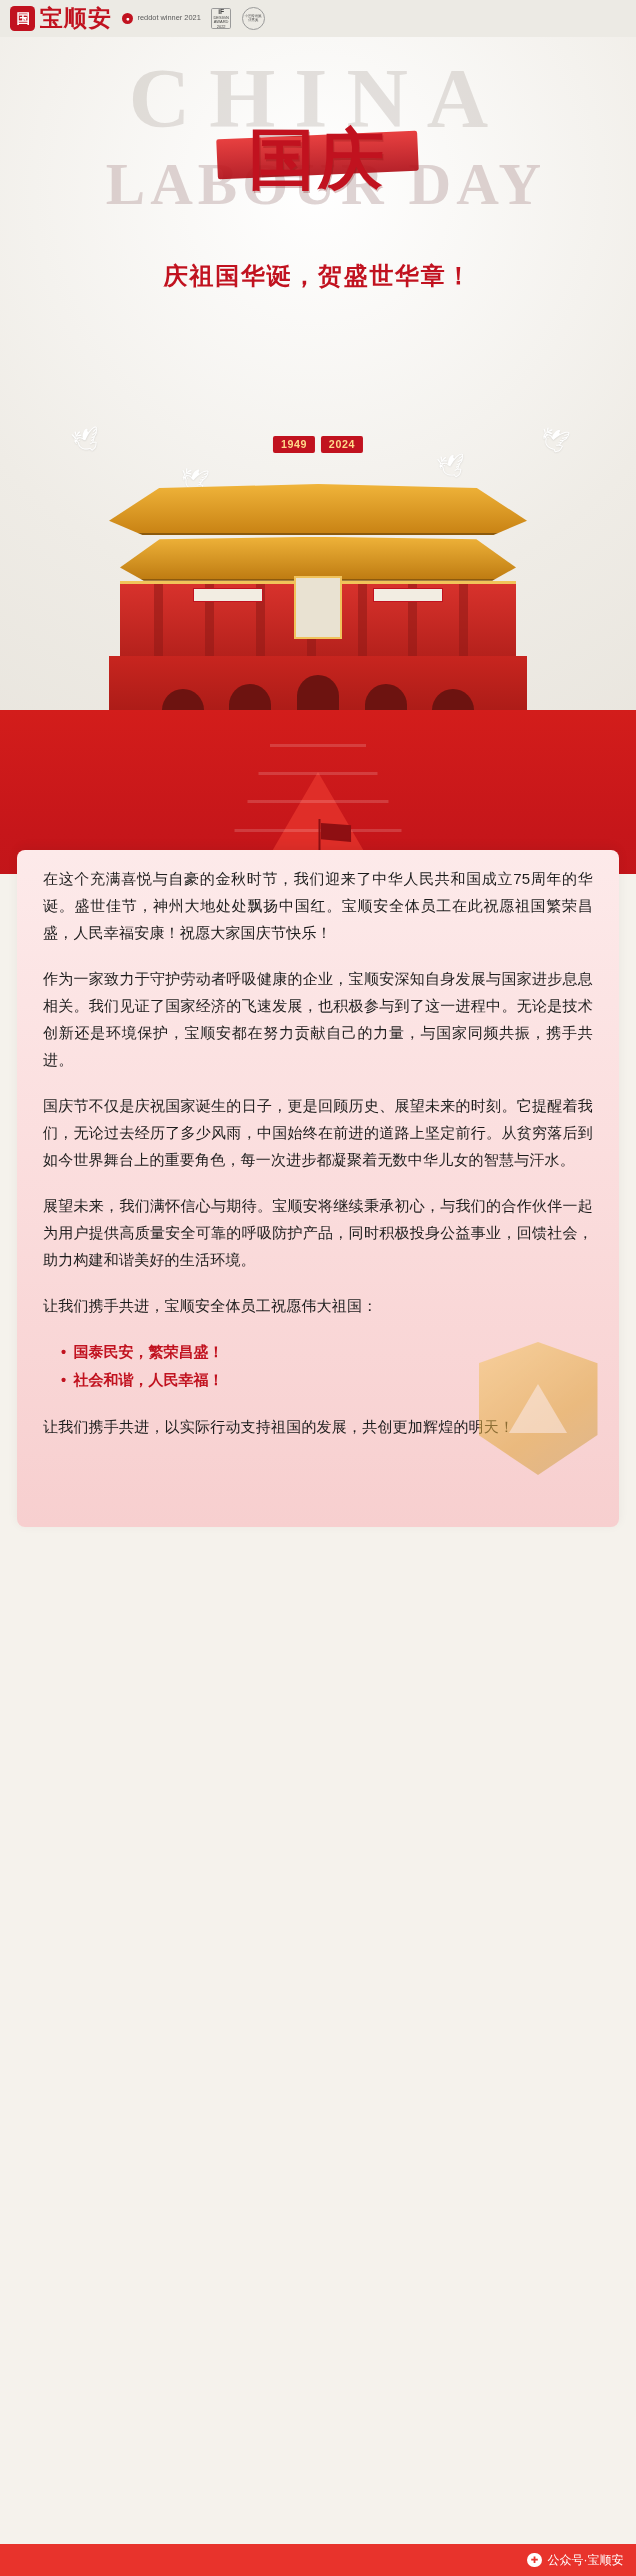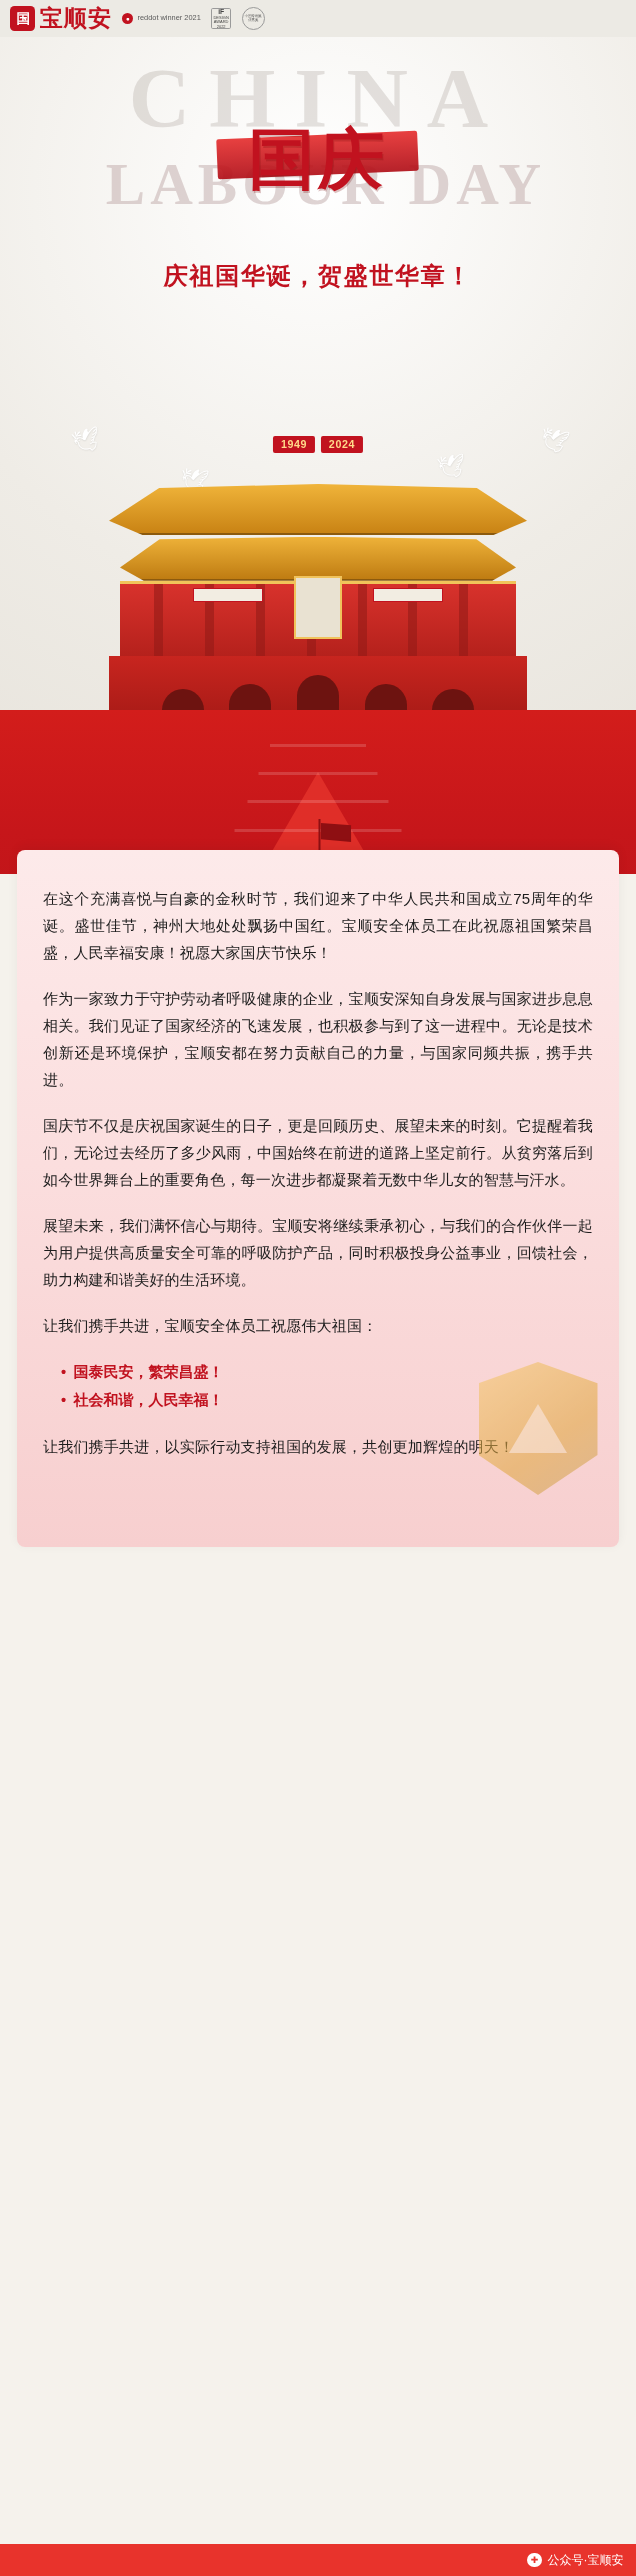--- a/index.html
+++ b/index.html
@@ -191,21 +191,21 @@
     position:absolute;left:calc(50% + 2.8px);bottom:85px;width:30.5px;height:19px;
     background:#8e0f12;clip-path:polygon(0 0,100% 12%,100% 100%,0 86%);
   }
 
   
   .card{
     position:relative;
     margin:-24px 17px 0;
     background:linear-gradient(180deg,#fdeaea 0%,#fbdede 45%,#f7cfcf 100%);
     border-radius:8px;
-    padding:35px 26px 68px;
+    padding:15px 26px 68px;
     box-sizing:border-box;
     box-shadow:0 -2.3px 10.2px rgba(0,0,0,.06);
   }
   .card p{
     margin:0 0 19px;
     font-size:15px;
     line-height:27px;
     color:#1d1d1d;
     text-align:justify;
     letter-spacing:0.2px;

